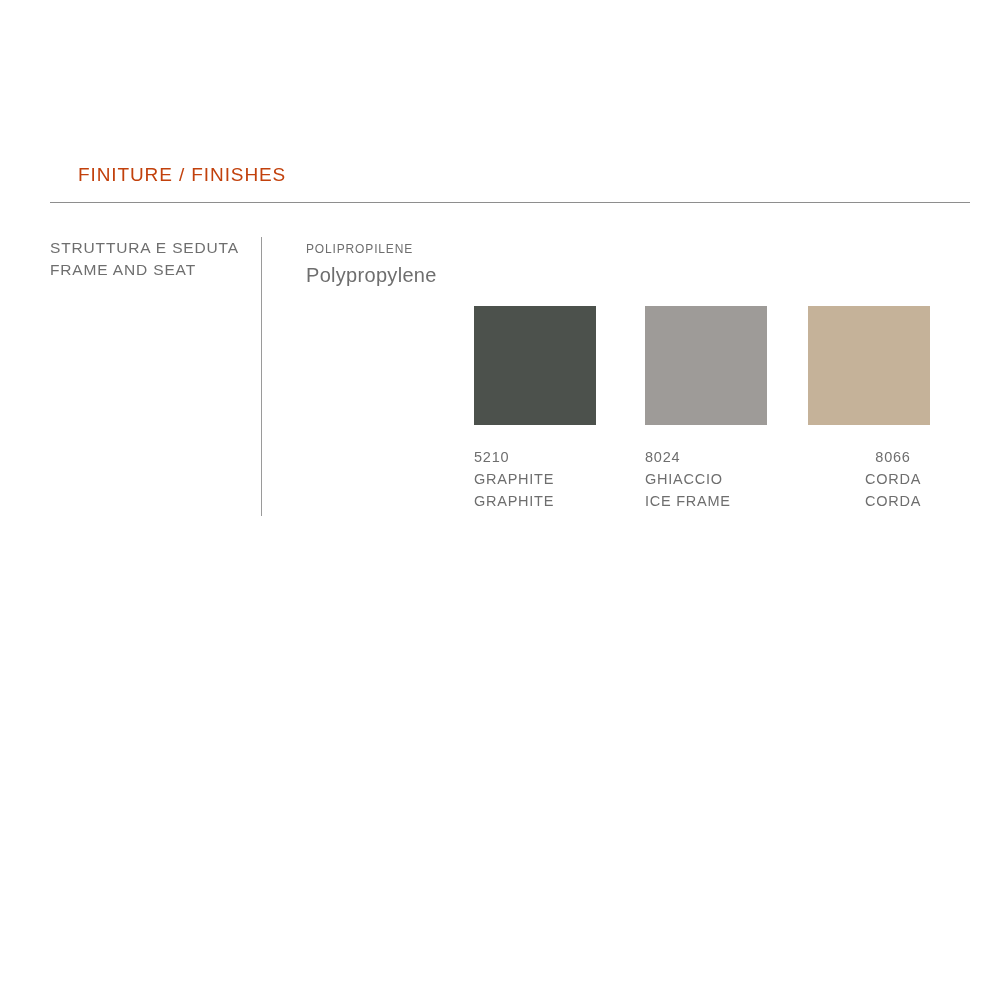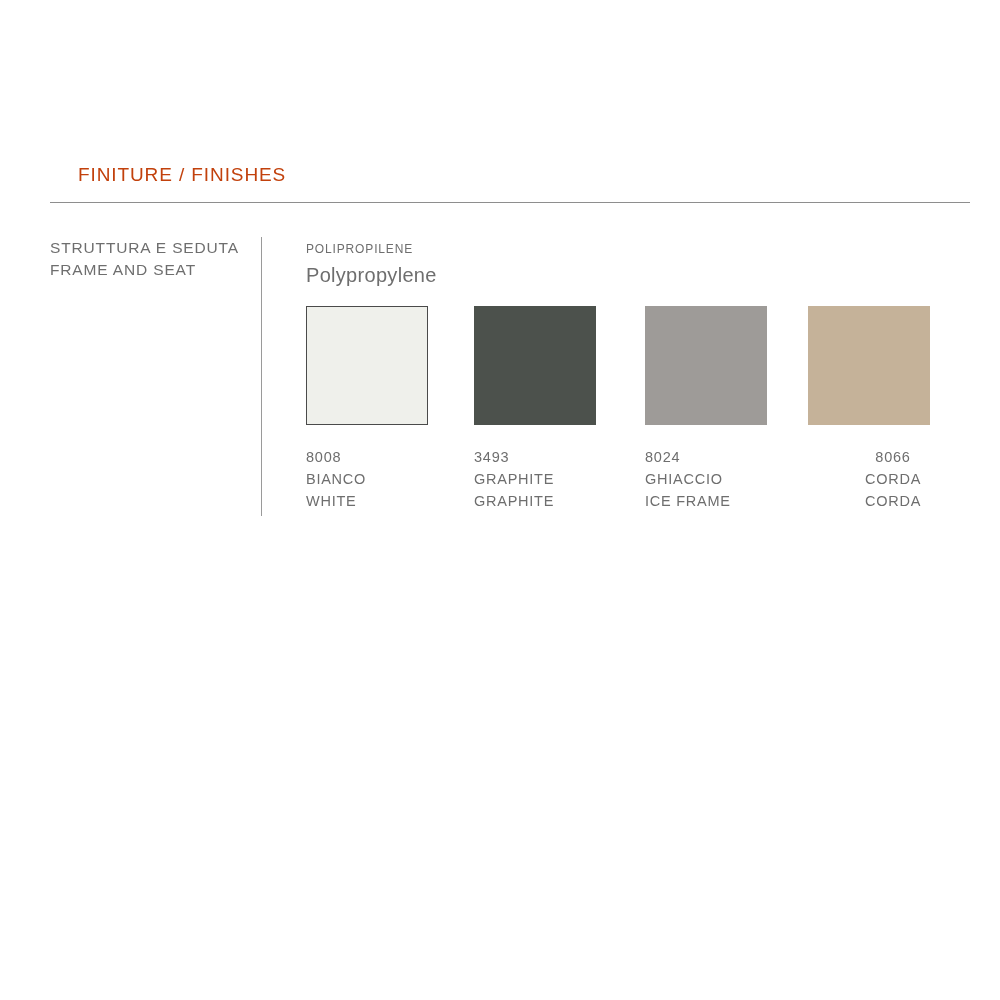--- a/index.html
+++ b/index.html
@@ -144,32 +144,24 @@
     </div>
 
     <div class="column-divider"></div>
 
     <div class="material-group">
 
       <div class="material-name">POLIPROPILENE</div>
       <div class="material-name-en">Polypropylene</div>
 
       <div class="swatch-row" id="swatch-row">
-          <div class="swatch-cell" style="left: 0px;">
-            <div class="swatch-chip" style="background: rgb(239, 240, 235); border: 1px solid rgb(74, 74, 74);"></div>
-            <div class="swatch-meta">
-              <div>8008</div>
-              <div>BIANCO</div>
-              <div>WHITE</div>
-            </div>
-          </div>
           <div class="swatch-cell" style="left: 168px;">
             <div class="swatch-chip" style="background: rgb(76, 81, 76);"></div>
             <div class="swatch-meta">
-              <div>3493</div>
+              <div>5210</div>
               <div>GRAPHITE</div>
               <div>GRAPHITE</div>
             </div>
           </div>
           <div class="swatch-cell" style="left: 339px;">
             <div class="swatch-chip" style="background: rgb(158, 155, 152);"></div>
             <div class="swatch-meta">
               <div>8024</div>
               <div>GHIACCIO</div>
               <div>ICE FRAME</div>

